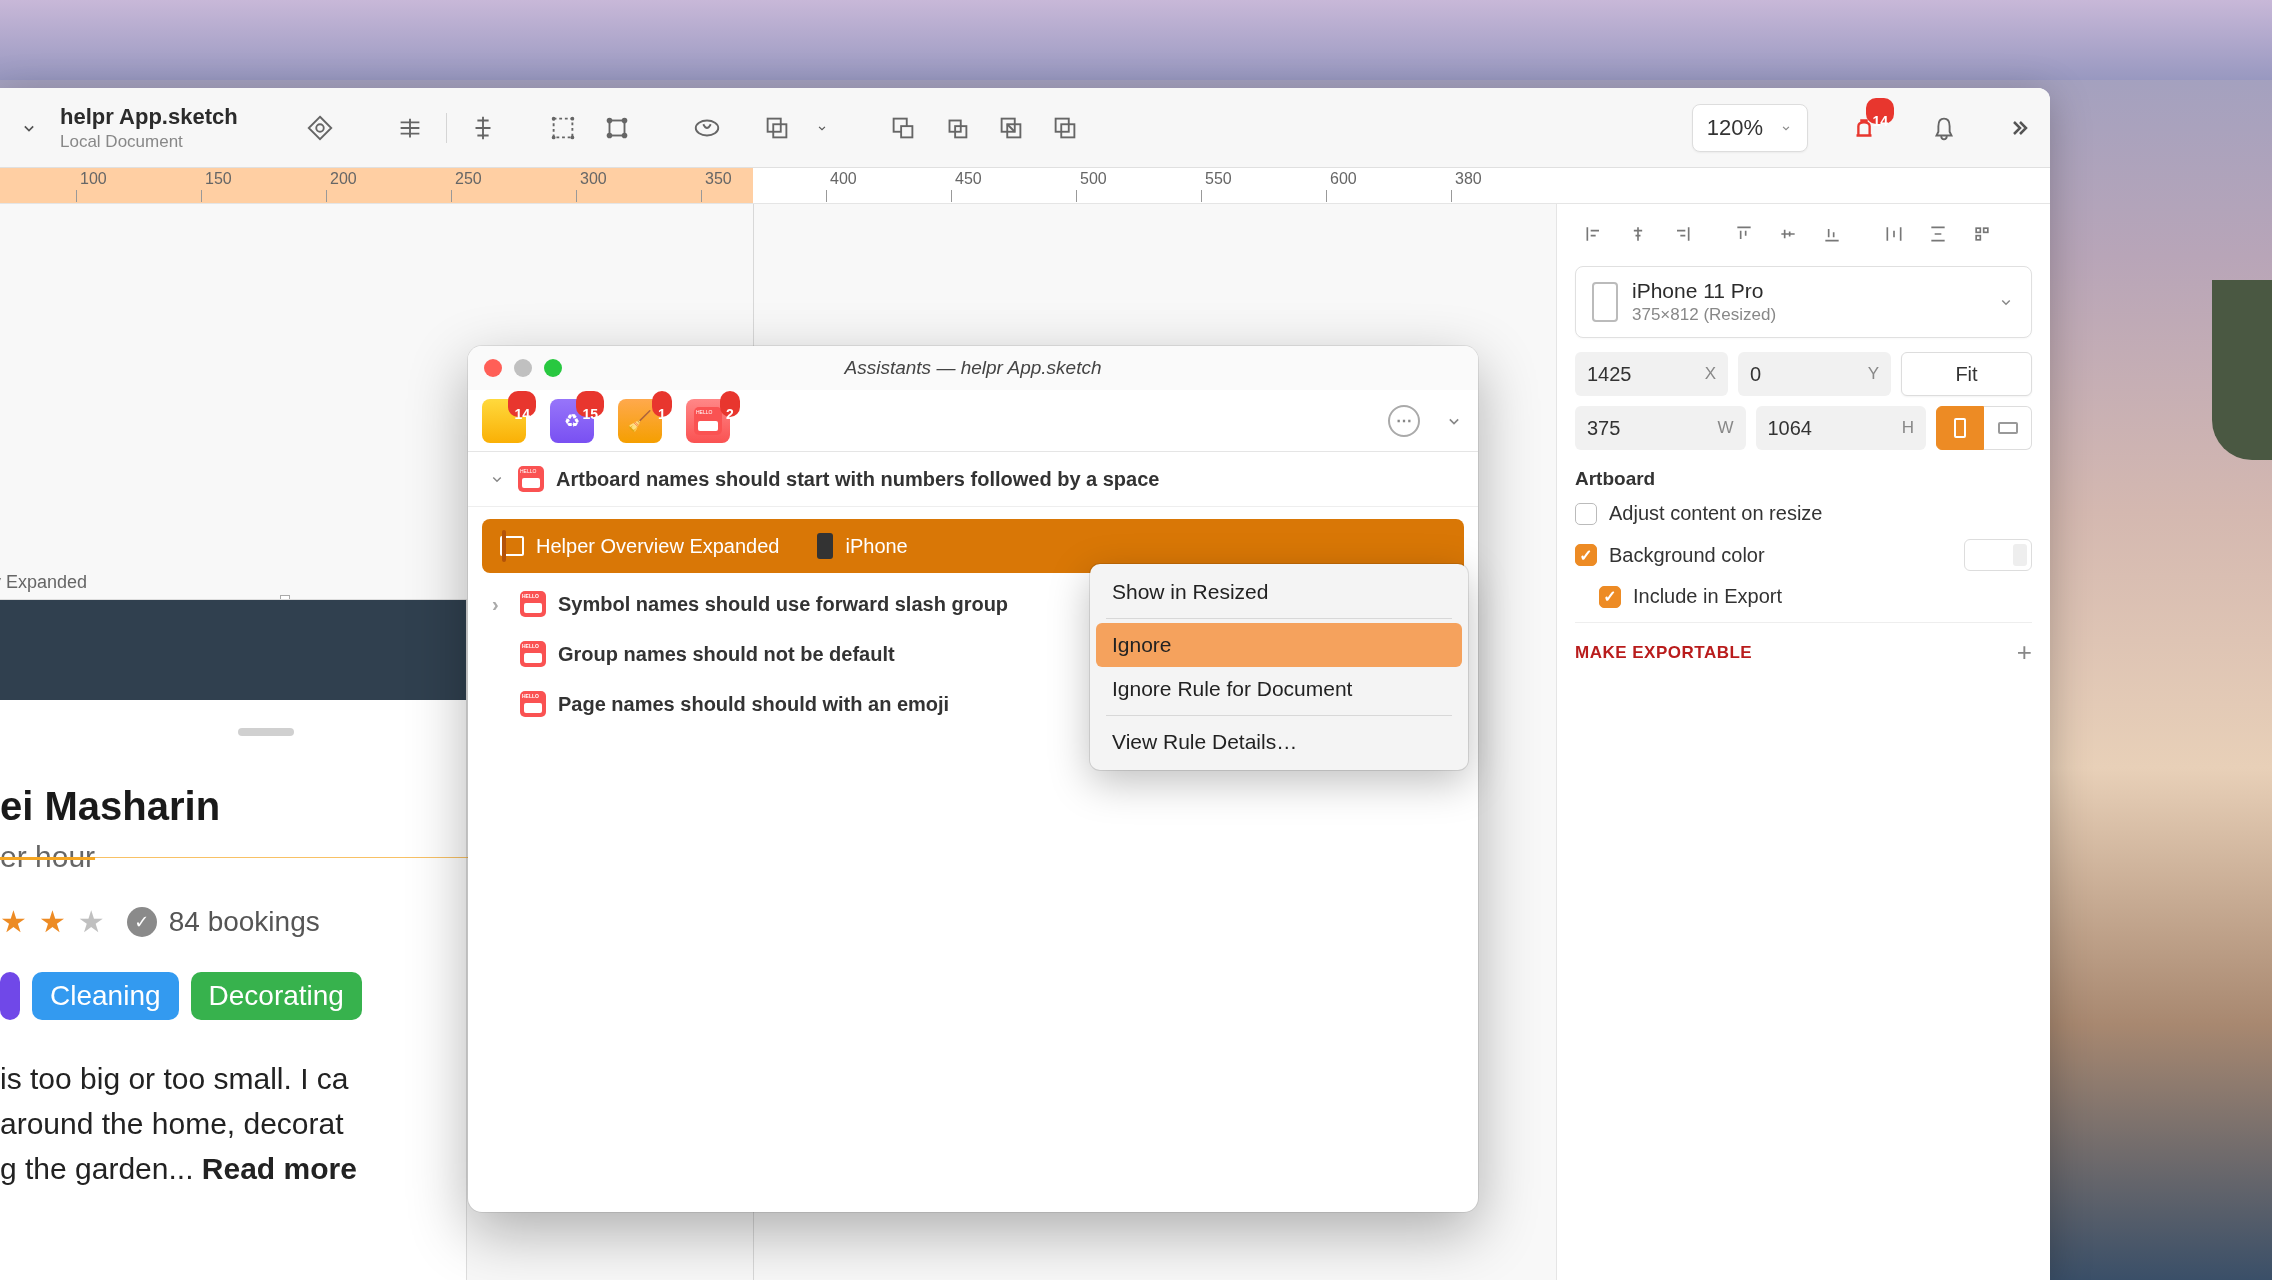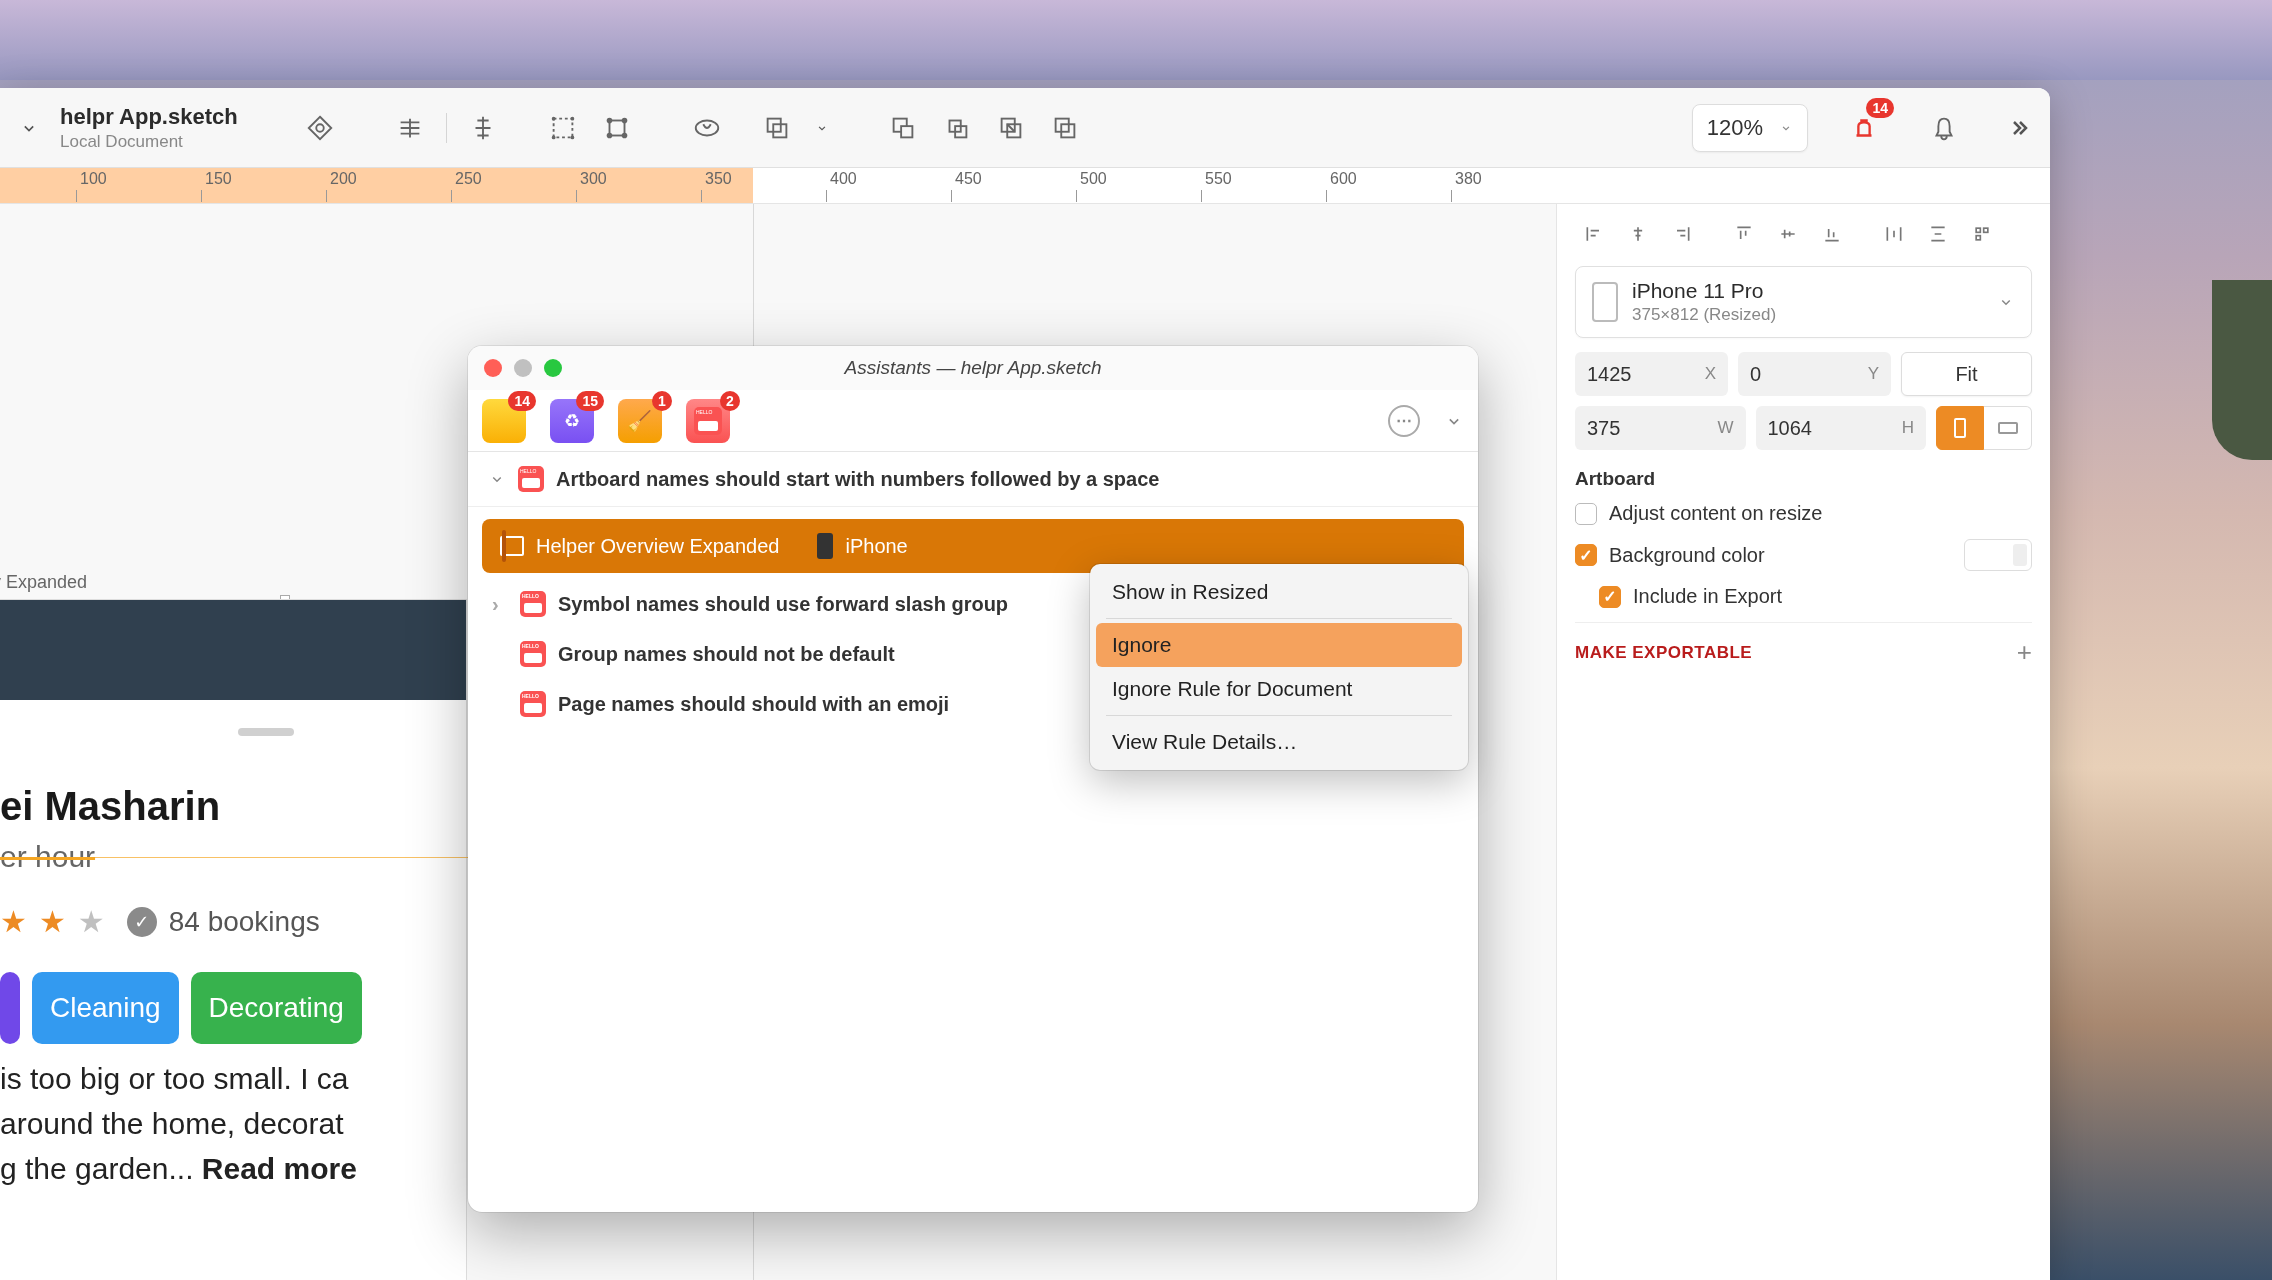--- a/index.html
+++ b/index.html
@@ -13,21 +13,21 @@
 .back-btn { width: 30px; height: 36px; display: flex; align-items: center; justify-content: center; color: #555; }
 .title-block { margin-left: 10px; margin-right: 30px; min-width: 200px; }
 .title-main { font-size: 22px; font-weight: 700; color: #2b2b2b; }
 .title-sub { font-size: 17px; color: #888; margin-top: 2px; }
 .tb-icon { width: 48px; height: 48px; display: flex; align-items: center; justify-content: center; color: #666; border-radius: 6px; position: relative; }
 .tb-icon svg { width: 30px; height: 30px; }
 .tb-divider { width: 1px; height: 30px; background: #d5d5d5; margin: 0 6px; }
 .tb-spacer { flex: 1; }
 .zoom-select { display: flex; align-items: center; height: 48px; padding: 0 14px; background: #fff; border: 1px solid #ddd; border-radius: 8px; gap: 16px; font-size: 22px; color: #333; box-shadow: 0 1px 2px rgba(0,0,0,0.05); }
 .chevron-sm { width: 14px; height: 14px; }
-.badge-red { position: absolute; top: -6px; right: -6px; background: #e8362e; color: #fff; font-size: 14px; font-weight: 700; padding: 0 6px; border-radius: 10px; min-width: 20px; height: 20px; line-height: 20px; text-align: center; }
+.badge-red { position: absolute; top: -6px; right: -6px; background: #e8362e; color: #fff; font-size: 14px; font-weight: 700; padding: 13px 6px; border-radius: 10px; min-width: 20px; height: 20px; line-height: 20px; text-align: center; }
 .more-chevrons { width: 36px; display: flex; align-items: center; justify-content: center; }
 
 .ruler-h { height: 36px; background: #fff; border-bottom: 1px solid #e5e5e5; position: relative; overflow: hidden; font-size: 15px; color: #666; }
 .ruler-h.orange-part::before { content: ''; position: absolute; left: 0; top: 0; bottom: 0; width: 753px; background: #ffcfa3; }
 .ruler-mark { position: absolute; top: 2px; height: 32px; }
 .ruler-mark span { position: absolute; top: 0; left: 4px; font-size: 16px; }
 .ruler-mark .major { position: absolute; left: 0; bottom: 0; width: 1px; height: 12px; background: #999; }
 
 .content-area { display: flex; height: calc(100% - 116px); }
 .canvas { flex: 1; background: #f8f8f8; position: relative; overflow: hidden; }
@@ -81,21 +81,21 @@
 
 .profile-name { position: absolute; left: 0; top: 580px; font-size: 40px; font-weight: 700; color: #1a1a1a; }
 .profile-rate { position: absolute; left: 0; top: 636px; font-size: 30px; color: #666; text-decoration: line-through; text-decoration-color: #f5a623; }
 .profile-rate::after { content: ''; position: absolute; left: 0; right: -800px; top: 50%; height: 1px; background: #f5a623; opacity: 0.7; }
 .stars-row { position: absolute; left: 0; top: 700px; display: flex; align-items: center; gap: 12px; font-size: 28px; }
 .star { color: #ed8b24; font-size: 30px; }
 .star.grey { color: #c0c0c0; }
 .verify-badge { width: 30px; height: 30px; background: #8a8a8a; border-radius: 50%; display: inline-flex; align-items: center; justify-content: center; color: #fff; font-size: 18px; margin-left: 10px; }
 .bookings { color: #555; font-size: 28px; }
 .tags-row { position: absolute; left: 0; top: 768px; display: flex; gap: 12px; }
-.tag { padding: 20px 18px; border-radius: 10px; color: #fff; font-size: 28px; font-weight: 500; }
+.tag { padding: 8px 18px; border-radius: 10px; color: #fff; font-size: 28px; font-weight: 500; }
 .tag.purple { background: #7048e8; width: 20px; padding: 8px 4px; }
 .tag.blue { background: #339af0; }
 .tag.green { background: #37b24d; }
 .bio { position: absolute; left: 0; top: 852px; font-size: 30px; color: #222; line-height: 1.5; max-width: 470px; }
 .read-more { font-weight: 700; }
 
 .canvas-line { position: absolute; left: 753px; top: 0; bottom: 0; width: 1px; background: #d8d8d8; }
 
 .assist-window { position: absolute; left: 468px; top: 346px; width: 1010px; height: 866px; background: #fff; border-radius: 14px; box-shadow: 0 20px 60px rgba(0,0,0,0.3), 0 0 0 1px rgba(0,0,0,0.08); overflow: hidden; }
 .assist-titlebar { height: 44px; display: flex; align-items: center; justify-content: center; position: relative; background: #fafafa; }

